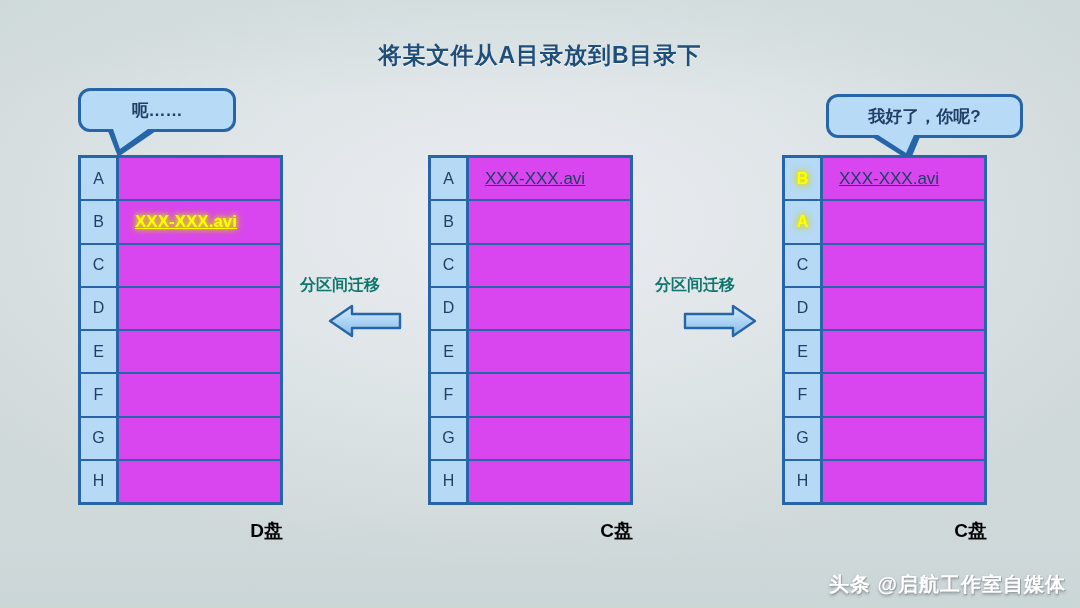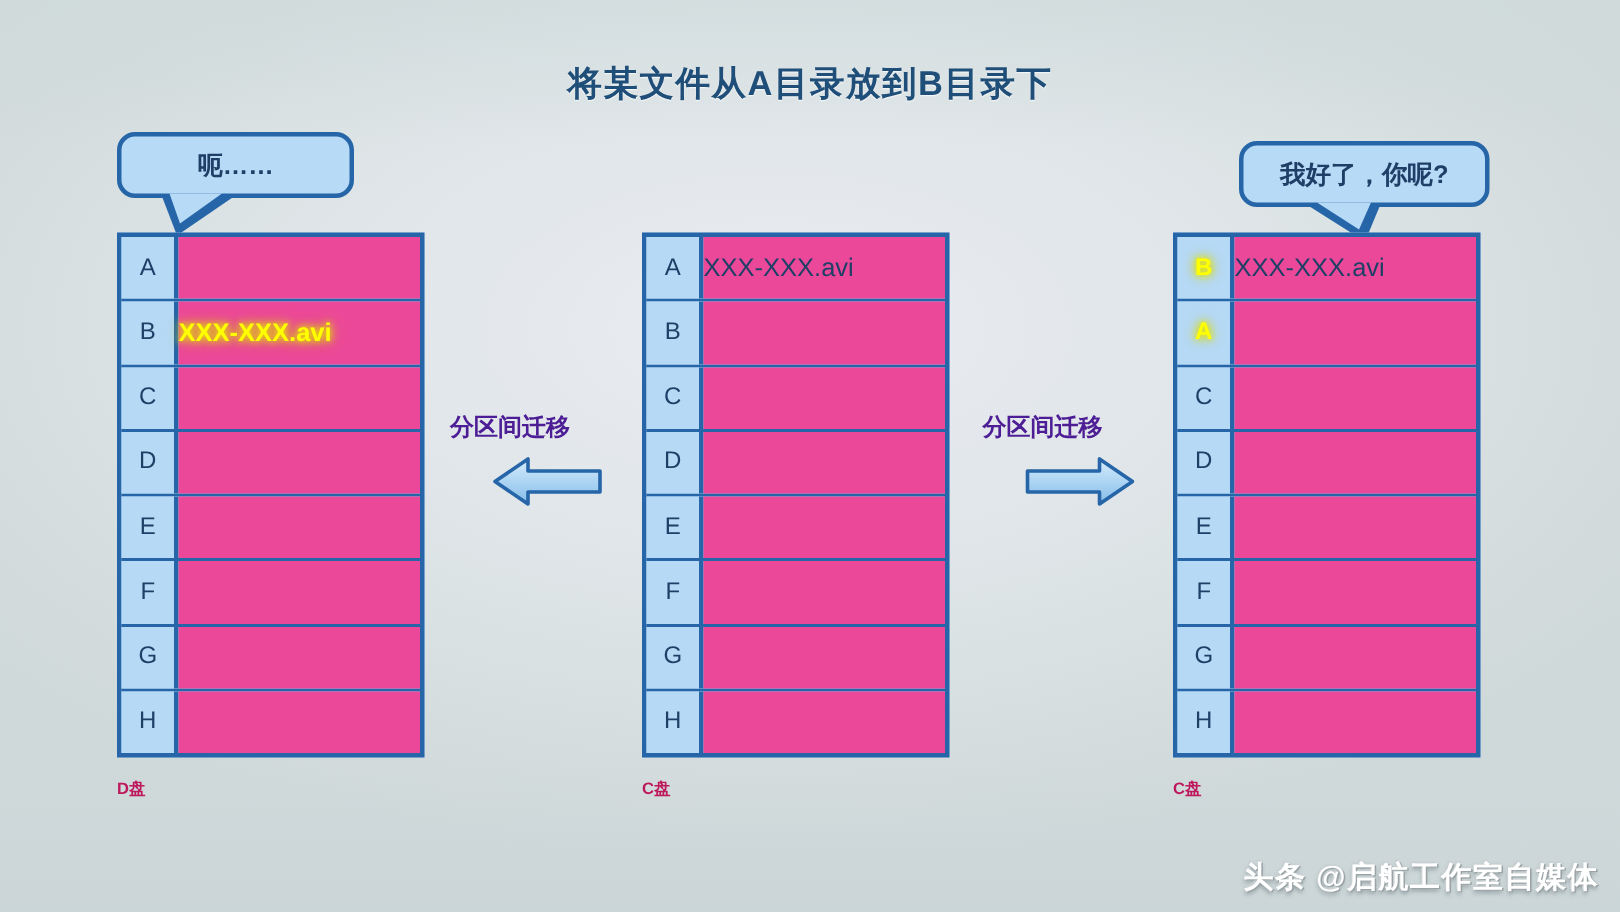--- a/index.html
+++ b/index.html
@@ -76,69 +76,70 @@
     align-items: center;
     justify-content: center;
     font-size: 16px;
     color: #1f3f66;
     background: #b6d9f6;
   }
   .tval {
     flex: 1 1 auto;
     display: flex;
     align-items: center;
-    padding-left: 0;
+    padding-left: 16px;
     font-size: 17px;
     color: #1f3f66;
-    background: #ec4899;
+    background: #d946ef;
+    text-decoration: underline;
   }
 
   .tkey.hl, .tval.hl {
     color: #ffff00;
     text-shadow:
       0 0 4px #e8e800,
       0 0 7px #dada00,
       0 0 10px rgba(200,200,0,0.7);
     font-weight: bold;
   }
 
   #table-left  { left: 78px;  top: 155px; width: 205px; height: 350px; }
   #table-mid   { left: 428px; top: 155px; width: 205px; height: 350px; }
   #table-right { left: 782px; top: 155px; width: 205px; height: 350px; }
 
   
   .drive-label {
     position: absolute;
     width: 205px;
-    text-align: left;
+    text-align: right;
     top: 518px;
-    font-size: 11px;
-    font-weight: bold;
-    color: #be185d;
+    font-size: 19px;
+    font-weight: bold;
+    color: #000000;
   }
   #drive-left  { left: 78px; }
   #drive-mid   { left: 428px; }
   #drive-right { left: 782px; }
 
   
   .bubble {
     position: absolute;
     background: #b7daf7;
     border: 3px solid #2565a8;
     border-radius: 12px;
     display: flex;
     align-items: center;
     justify-content: center;
     font-size: 17px;
     color: #1f3f66;
     font-weight: bold;
     padding: 0 14px;
   }
   #bubble-left  { left: 78px;  top: 88px; width: 158px; height: 44px; }
-  #bubble-right { left: 826px; top: 94px; width: 167px; height: 44px; }
+  #bubble-right { left: 826px; top: 94px; width: 197px; height: 44px; }
 
   .bubble-tail {
     position: absolute;
     width: 0; height: 0;
   }
   #tail-left {
     left: 108px; top: 131px;
     border-left: 10px solid transparent;
     border-right: 38px solid transparent;
     border-top: 26px solid #2565a8;
@@ -160,21 +161,21 @@
     border-left: 28px solid transparent;
     border-right: 8px solid transparent;
     border-top: 18px solid #b7daf7;
   }
 
   
   .arrow-label {
     position: absolute;
     font-size: 16px;
     font-weight: bold;
-    color: #4c1d95;
+    color: #0f766e;
     white-space: nowrap;
   }
   #arrow-label-left  { left: 300px; top: 275px; }
   #arrow-label-right { left: 655px; top: 275px; }
 
   .arrow-svg { position: absolute; }
   #arrow-left-svg  { left: 328px; top: 302px; }
   #arrow-right-svg { left: 683px; top: 302px; }
 
   

